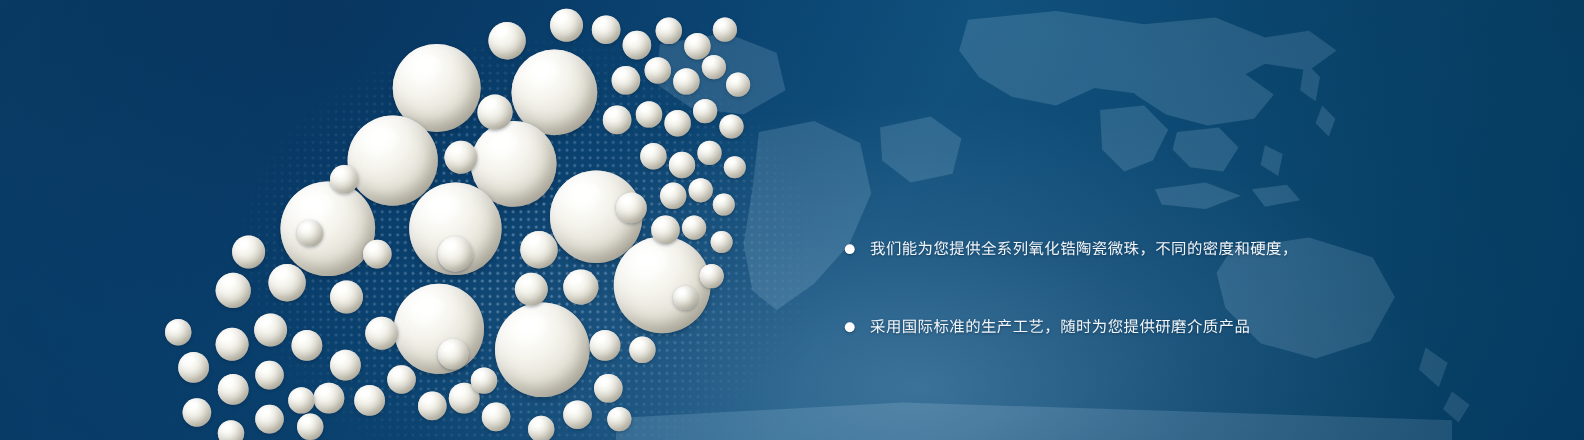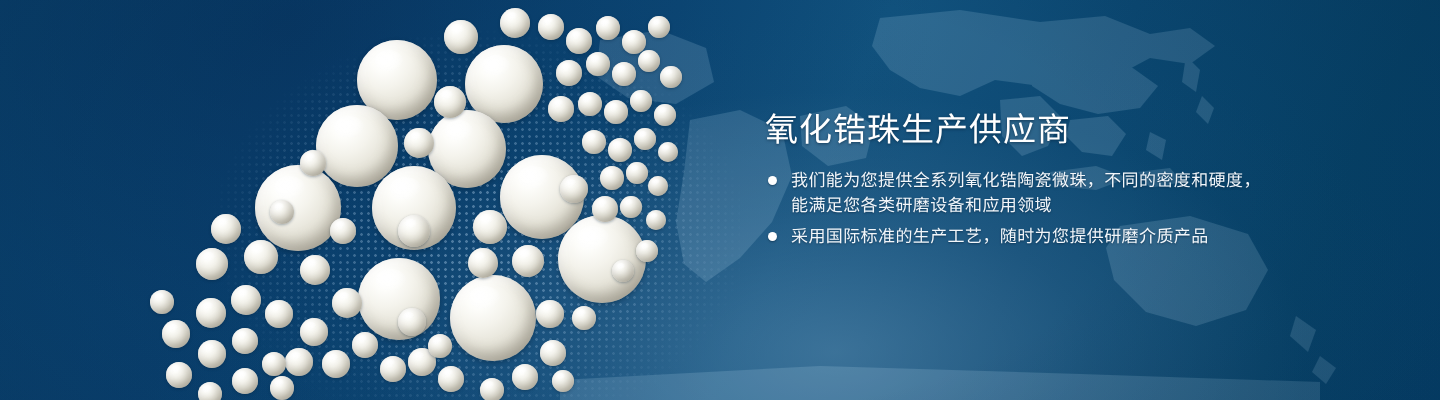--- a/index.html
+++ b/index.html
@@ -177,26 +177,27 @@
     position: absolute;
     left: 5px;
     top: 8px;
     width: 9px;
     height: 9px;
     border-radius: 50%;
     background: #ffffff;
     box-shadow: 0 1px 2px rgba(2,26,48,0.45);
   }
   .bullet-line {
-    font-size: 17px;
+    font-size: 14px;
     line-height: 25px;
     color: #f2f6fa;
     letter-spacing: 0.4px;
     text-shadow: 0 1px 2px rgba(2,26,48,0.50);
     white-space: nowrap;
+    margin-top: 46px;
   }
 </style>
 </head>
 <body>
 
 <div id="banner">
 
   <div class="bg-base"></div>
 
   <div class="bg-map">
@@ -321,28 +322,26 @@
 
     <span class="bead sm" style="left:636px;top:240px;width:22px;height:22px;"></span>
     <span class="bead sm" style="left:612px;top:260px;width:22px;height:22px;"></span>
     <span class="bead sm" style="left:572px;top:306px;width:24px;height:24px;"></span>
     <span class="bead sm" style="left:480px;top:378px;width:24px;height:24px;"></span>
     <span class="bead sm" style="left:552px;top:370px;width:22px;height:22px;"></span>
   </div>
 
   <div class="content">
 
-    <div class="headline">氧化锆珠生产供应商</div>
 
     <div class="bullets">
 
       <div class="bullet-row">
         <span class="bullet-dot"></span>
         <div class="bullet-line">我们能为您提供全系列氧化锆陶瓷微珠，不同的密度和硬度，</div>
-        <div class="bullet-line">能满足您各类研磨设备和应用领域</div>
       </div>
 
 
       <div class="bullet-row">
         <span class="bullet-dot"></span>
         <div class="bullet-line">采用国际标准的生产工艺，随时为您提供研磨介质产品</div>
       </div>
 
     </div>
   </div>

